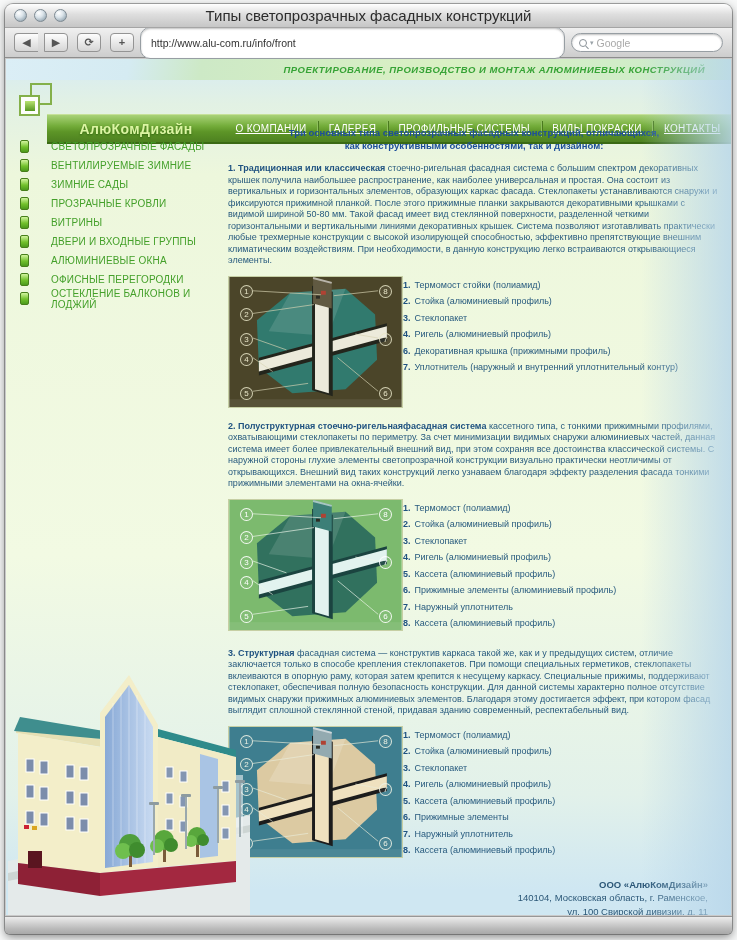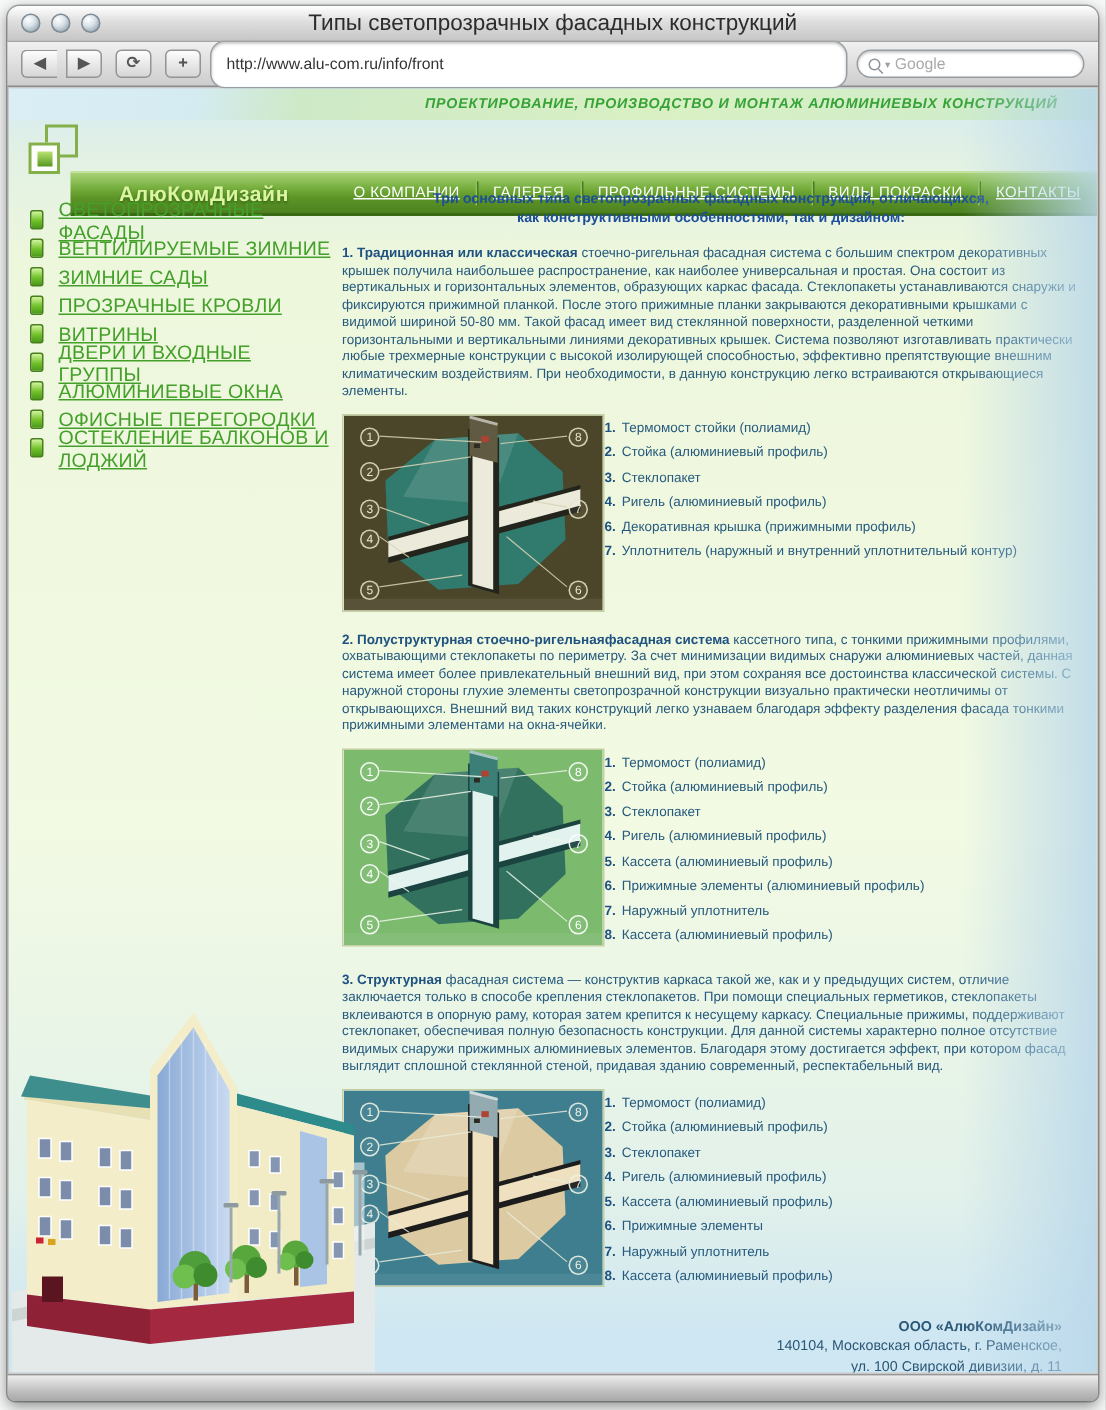--- a/index.html
+++ b/index.html
@@ -60,21 +60,21 @@
   .lm-fill { position:absolute; left:8px; top:20px; width:10px; height:10px;
     background:linear-gradient(#b9e272,#569820); }
 
   .content { position:relative; }
 
   
   .sidebar { position:absolute; left:14px; top:22px; width:202px; }
   .sideitem { display:flex; align-items:center; gap:10px; margin-bottom:6px; height:13px; cursor:pointer; }
   .bullet { width:9px; height:13px; border:1px solid #477f1a; border-radius:2px; flex:none;
     background:linear-gradient(#d2f49e,#72c12c 55%,#4c9a1c); }
-  .sideitem a { font-size:13px; color:#44a02a; text-decoration:underline; letter-spacing:.2px; }
+  .sideitem a { font-size:10px; color:#44a02a; letter-spacing:.2px;margin-left:12px; }
 
   
   .main { margin-left:222px; width:492px; padding-top:8px; }
   .heading { text-align:center; font-size:9.5px; font-weight:bold; color:#1c4e9a;
     line-height:13px; margin-bottom:11px; }
   .heading span { display:block; }
   p.desc { font-size:9px; line-height:11.5px; color:#275a7e; margin-bottom:9px; }
   p.desc b { color:#1f5280; }
   .row { display:flex; margin-bottom:13px; }
   .diagram { width:175px; height:132px; position:relative; border:1px solid #c6cfa4; flex:none; }

